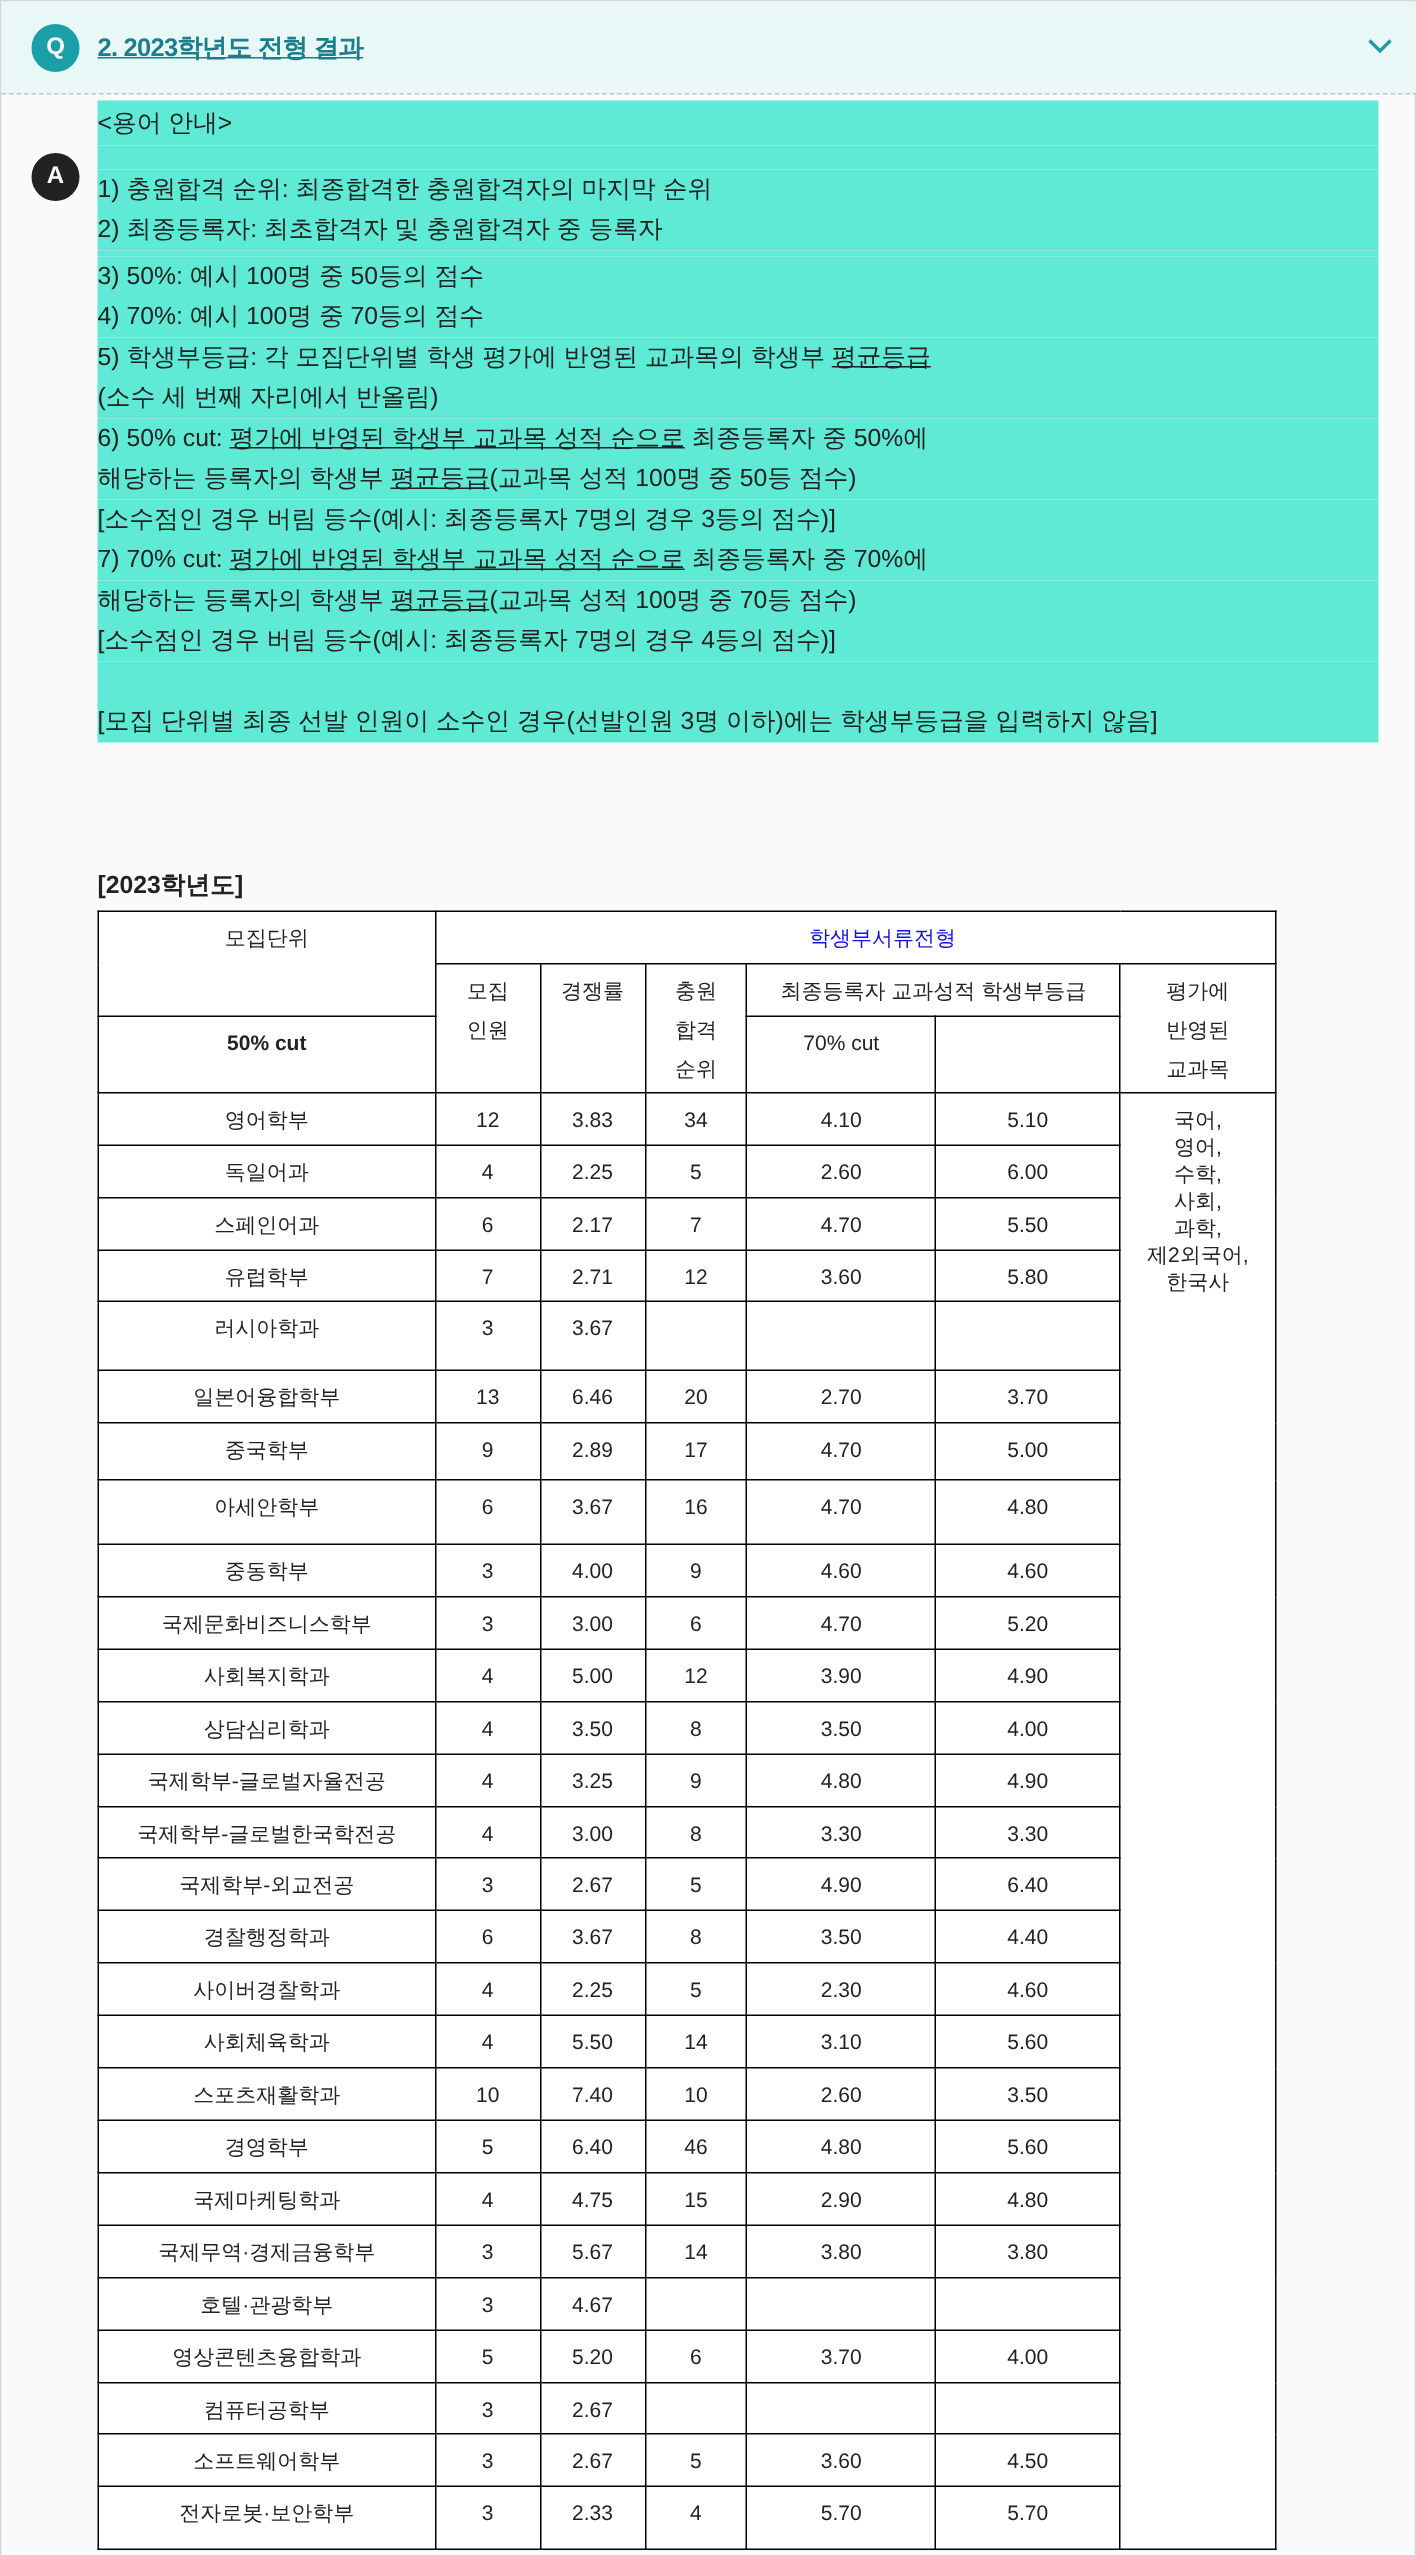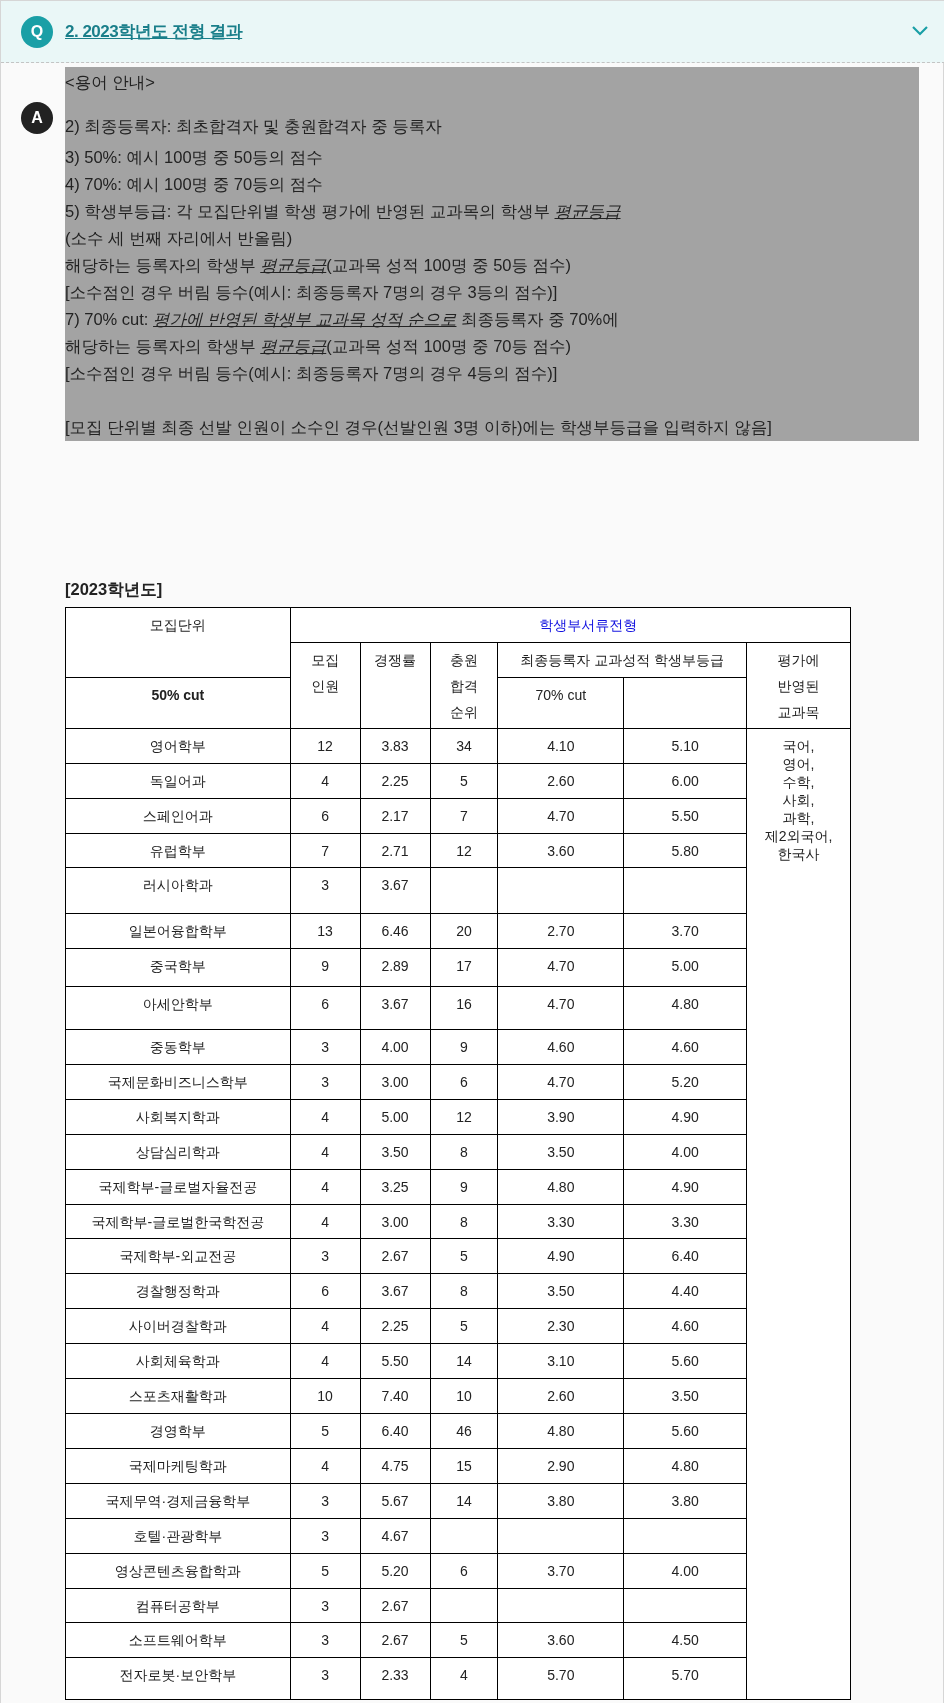--- a/index.html
+++ b/index.html
@@ -6,22 +6,22 @@
   html, body { width: 944px; height: 1703px; overflow: hidden; background: #fafafa; }
   body { font-family: "DejaVu Sans", "Liberation Sans", sans-serif; color: #333; position: relative; }
   .frame { position: absolute; left: 0; top: 0; width: 944px; height: 1703px; border-left: 1px solid #d6d6d6; border-right: 1px solid #d6d6d6; border-top: 1px solid #d6d6d6; }
   .q-header { position: absolute; left: 0; top: 0; width: 944px; height: 62px; background: #eaf7f7; border-bottom: 1px dashed #c4c4c4; }
   .badge { position: absolute; width: 32px; height: 32px; border-radius: 50%; color: #fff; font-weight: bold; font-size: 16px; line-height: 32px; text-align: center; font-family: "Liberation Sans", sans-serif; }
   .badge-q { left: 20px; top: 15px; background: #1a9fa6; }
   .badge-a { left: 20px; top: 101px; background: #222; }
   .q-title { position: absolute; left: 64px; top: 19px; font-size: 17px; font-weight: bold; color: #1a7f8a; text-decoration: underline; letter-spacing: -0.5px; font-family: "Liberation Sans", sans-serif; }
   .chevron { position: absolute; left: 909px; top: 20px; width: 20px; height: 20px; }
   .answer { position: absolute; left: 64px; top: 66px; width: 854px; }
-  .line { background: #a3a3a3; font-size: 16.5px; line-height: 27px; height: 27px; padding-left: 0; white-space: nowrap; color: #222; font-family: "Liberation Sans", sans-serif; }
-  .u { text-decoration: underline; font-style: italic; }
+  .line { background: #5eead4; font-size: 16.5px; line-height: 27px; height: 27px; padding-left: 0; white-space: nowrap; color: #222; font-family: "Liberation Sans", sans-serif; }
+  .u { text-decoration: underline; }
   .warn { color: #ff0000; font-weight: bold; font-size: 17.5px; background: #fafafa; height: 34px; line-height: 34px; }
   .section-title { position: absolute; left: 64px; top: 578px; font-size: 16.5px; font-weight: bold; color: #222; font-family: "Liberation Sans", sans-serif; }
   table.results { position: absolute; left: 64px; top: 606px; width: 786px; border-collapse: collapse; background: #fff; font-family: "Liberation Sans", sans-serif; font-size: 14px; color: #222; }
   table.results td, table.results th { border: 1px solid #000; text-align: center; vertical-align: top; font-weight: normal; }
   table.results th { font-size: 14px; font-weight: bold; line-height: 26px; padding-top: 4px; }
   th.blue { color: #1212e0; font-weight: normal !important; padding-left: 36px; }
   th.thin { font-weight: normal !important; }
   table.results td { padding-top: 8px; line-height: 18px; }
   td.name { text-align: left; padding-left: 0; }
   td.bold { font-weight: bold; }
@@ -38,26 +38,28 @@
     <svg class="chevron" viewBox="0 0 20 20">
       <polyline points="3,6 10,13 17,6" fill="none" stroke="#1a9fa6" stroke-width="2.2"></polyline>
     </svg>
   </div>
 
   <div class="badge badge-a">A</div>
 
   <div class="answer">
     <div class="line" style="height:30px;line-height:30px;">&lt;용어 안내&gt;</div>
     <div class="line" style="height:16px;"></div>
+    <div class="line">1) 충원합격 순위: 최종합격한 충원합격자의 마지막 순위</div>
     <div class="line">2) 최종등록자: 최초합격자 및 충원합격자 중 등록자</div>
     <div class="line" style="height:4px;"></div>
     <div class="line">3) 50%: 예시 100명 중 50등의 점수</div>
     <div class="line">4) 70%: 예시 100명 중 70등의 점수</div>
     <div class="line"><span>5) 학생부등급: 각 모집단위별 학생 평가에 반영된 교과목의 학생부 </span><span class="u">평균등급</span></div>
     <div class="line">(소수 세 번째 자리에서 반올림)</div>
+    <div class="line"><span>6) 50% cut: </span><span class="u">평가에 반영된 학생부 교과목 성적 순으로</span><span> 최종등록자 중 50%에</span></div>
     <div class="line"><span>해당하는 등록자의 학생부 </span><span class="u">평균등급</span><span>(교과목 성적 100명 중 50등 점수)</span></div>
     <div class="line">[소수점인 경우 버림 등수(예시: 최종등록자 7명의 경우 3등의 점수)]</div>
     <div class="line"><span>7) 70% cut: </span><span class="u">평가에 반영된 학생부 교과목 성적 순으로</span><span> 최종등록자 중 70%에</span></div>
     <div class="line"><span>해당하는 등록자의 학생부 </span><span class="u">평균등급</span><span>(교과목 성적 100명 중 70등 점수)</span></div>
     <div class="line">[소수점인 경우 버림 등수(예시: 최종등록자 7명의 경우 4등의 점수)]</div>
     <div class="line" style="height:27px;"></div>
     <div class="line">[모집 단위별 최종 선발 인원이 소수인 경우(선발인원 3명 이하)에는 학생부등급을 입력하지 않음]</div>
   </div>
 
   <div class="section-title">[2023학년도]</div>

